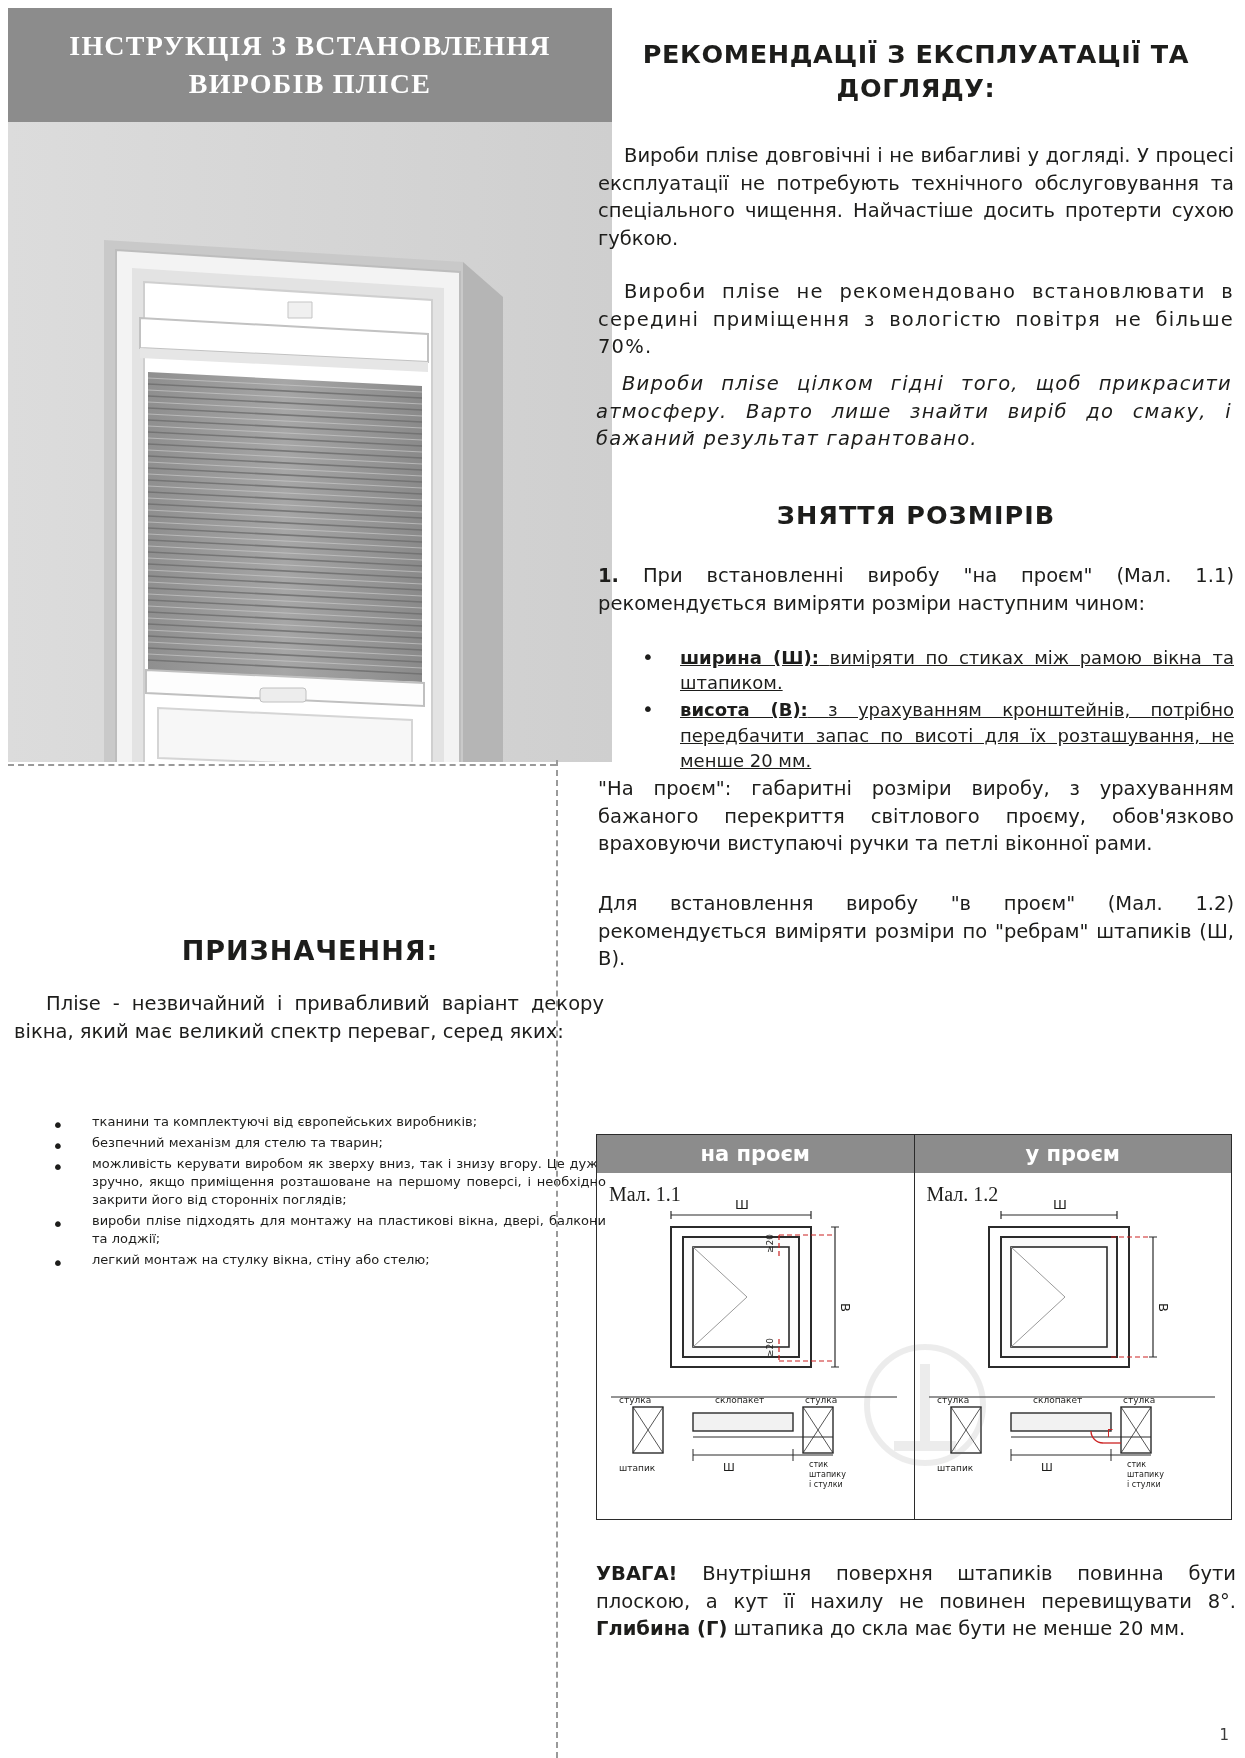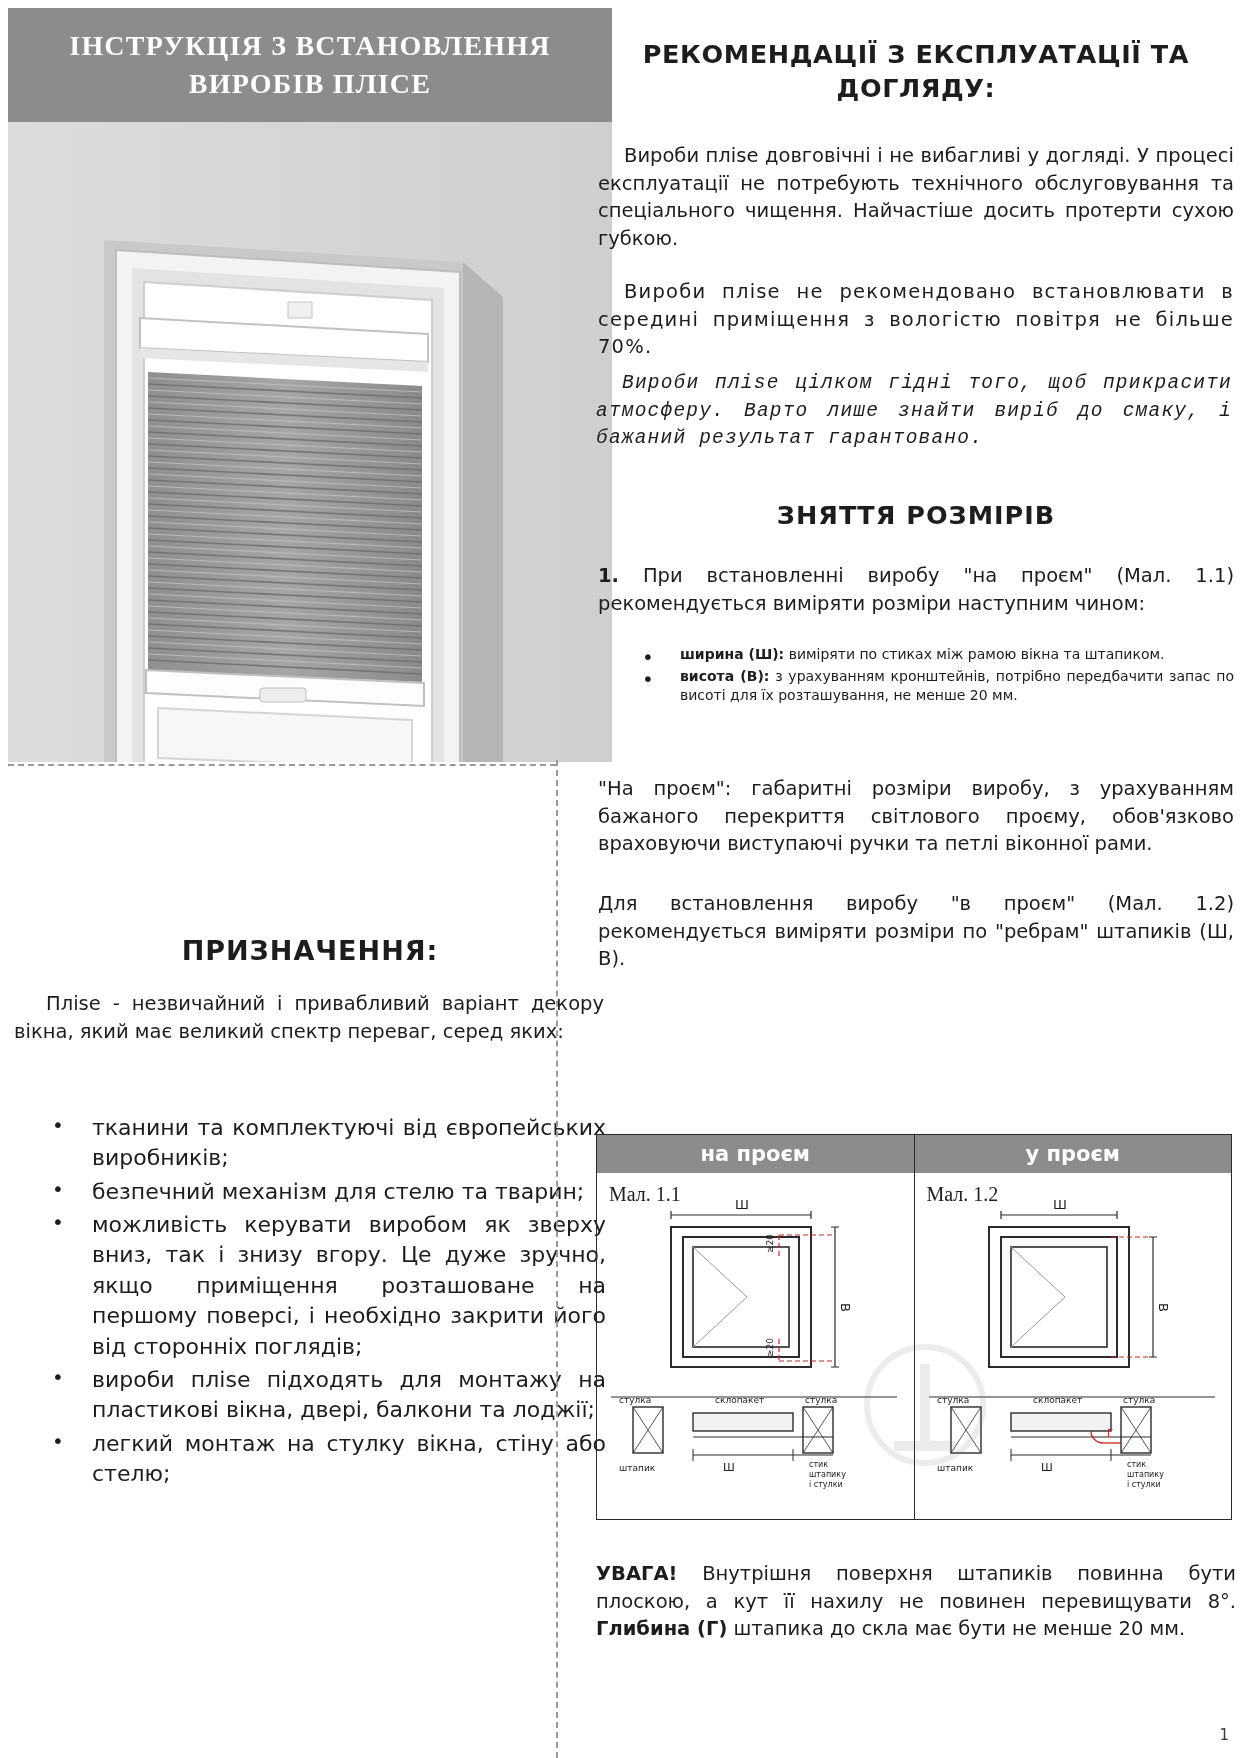--- a/index.html
+++ b/index.html
@@ -39,21 +39,21 @@
     position:absolute;left:14px;top:990px;width:590px;
     font-size:19.5px;line-height:1.42;text-align:justify;
   }
   .purpose-intro .ind{display:inline-block;width:32px;}
   ul.bullets{
     position:absolute;left:14px;top:1113px;width:592px;
     margin:0;padding:0;list-style:none;
   }
   ul.bullets li{
     position:relative;padding-left:78px;margin-bottom:3px;
-    font-size:22px;line-height:1.38;text-align:justify;
+    font-size:13px;line-height:1.38;text-align:justify;
   }
   ul.bullets li:before{
     content:"•";position:absolute;left:38px;top:-1px;font-size:20px;
   }
 
   
   .v-divider{
     position:absolute;left:556px;top:760px;width:0;height:998px;
     border-left:2px dashed #9a9a9a;
   }
@@ -75,21 +75,21 @@
   .sp-mid{letter-spacing:1.2px;}
   .italic{font-style:italic;}
 
   .sec2-title{
     text-align:center;font-weight:bold;font-size:25.5px;letter-spacing:1px;
     text-transform:uppercase;
   }
   ul.rbullets{margin:0;padding:0;list-style:none;}
   ul.rbullets li{
     position:relative;padding-left:82px;margin-bottom:2px;
-    font-size:14px;line-height:1.4;text-align:justify;
+    font-size:18px;line-height:1.4;text-align:justify;text-decoration:underline;
   }
   ul.rbullets li:before{
     content:"•";position:absolute;left:44px;top:-2px;font-size:20px;
   }
 
   
   .fig-wrap{
     position:absolute;left:4px;top:1134px;width:636px;height:386px;
     border:1px solid #2b2b2b;box-sizing:border-box;display:flex;
   }
@@ -244,21 +244,21 @@
     <div class="r-title" style="position:absolute;left:6px;top:38px;width:636px;">РЕКОМЕНДАЦІЇ З ЕКСПЛУАТАЦІЇ ТА ДОГЛЯДУ:</div>
 
     <div class="r-par" style="position:absolute;left:6px;top:142px;width:636px;">
       <span class="ind"></span><span>Вироби пліse довговічні і не вибагливі у догляді. У процесі експлуатації не потребують технічного обслуговування та спеціального чищення. Найчастіше досить протерти сухою губкою.</span>
     </div>
 
     <div class="r-par sp-mid" style="position:absolute;left:6px;top:278px;width:636px;">
       <span class="ind"></span><span>Вироби пліse не рекомендовано встановлювати в середині приміщення з вологістю повітря не більше 70%.</span>
     </div>
 
-    <div class="r-par italic sp-mid" style="position:absolute;left:4px;top:370px;width:636px;font-family:Liberation Mono, monospace;">
+    <div class="r-par italic sp-mid" style="position:absolute;left:4px;top:370px;width:636px;">
       <span class="ind"></span><span>Вироби пліse цілком гідні того, щоб прикрасити атмосферу. Варто лише знайти виріб до смаку, і бажаний результат гарантовано.</span>
     </div>
 
     <div class="sec2-title" style="position:absolute;left:6px;top:500px;width:636px;">ЗНЯТТЯ РОЗМІРІВ</div>
 
     <div class="r-par" style="position:absolute;left:6px;top:562px;width:636px;">
       <b>1.</b>
       <span>При встановленні виробу "на проєм" (Мал. 1.1) рекомендується виміряти розміри наступним чином:</span>
     </div>
 

